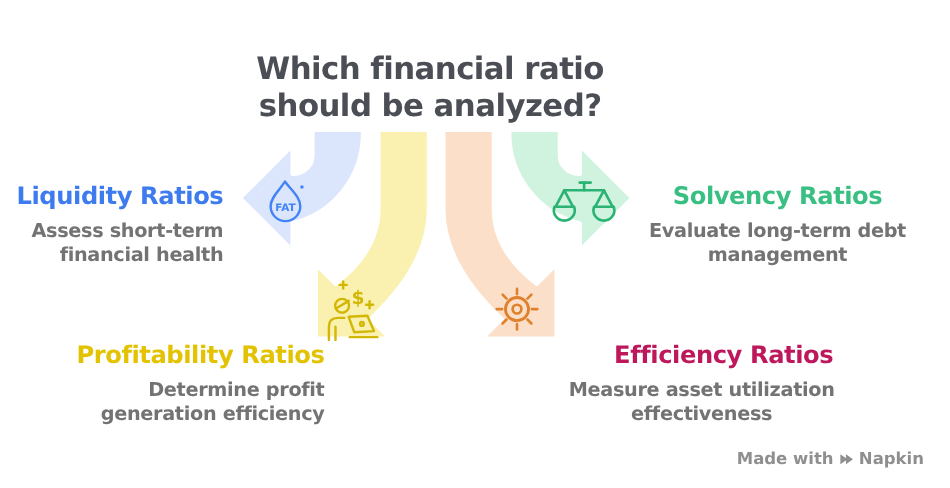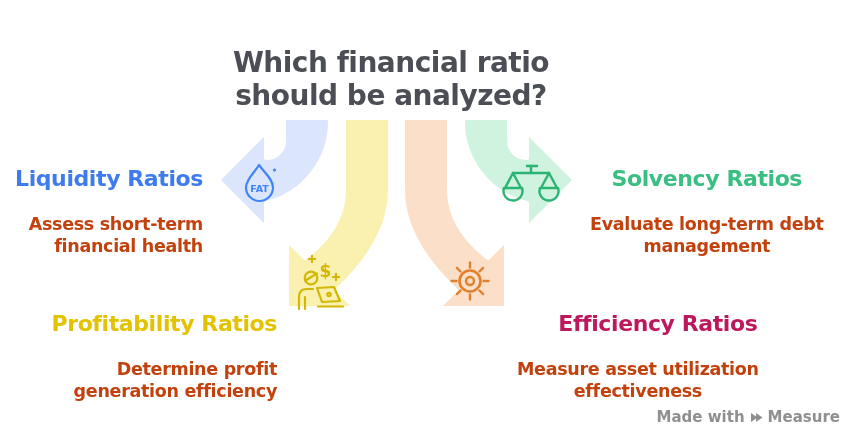--- a/index.html
+++ b/index.html
@@ -7,31 +7,31 @@
     position:relative;width:864px;height:444px;background:#ffffff;overflow:hidden;
     font-family:"DejaVu Sans",sans-serif;
   }
   .art{position:absolute;left:0;top:0;}
   .title{
     position:absolute;top:46px;left:0;width:782px;text-align:center;
     font-size:28px;line-height:33px;font-weight:bold;letter-spacing:-0.5px;color:#4b4e54;
   }
   .node{position:absolute;}
   .node-title{font-size:22px;font-weight:bold;letter-spacing:-0.4px;line-height:24px;}
-  .node-desc{margin-top:22px;font-size:17.5px;font-weight:bold;letter-spacing:-0.3px;line-height:22px;color:#c2410c;}
+  .node-desc{margin-top:8px;font-size:17.5px;font-weight:bold;letter-spacing:-0.3px;line-height:22px;color:#737373;}
   .node-desc div{white-space:nowrap;}
   .align-r{text-align:right;}
   .align-l{text-align:center;}
   .c-liq{color:#3d7bee;}
   .c-sol{color:#38bf81;}
   .c-pro{color:#e3c301;}
   .c-eff{color:#be185d;margin-left:40px;}
   .node-liquidity{top:167px;right:661px;}
   .node-solvency{top:167px;left:590px;}
-  .node-profitability{top:312px;right:587px;}
+  .node-profitability{top:312px;right:569px;}
   .node-efficiency{top:312px;left:517px;}
   .watermark{
     position:absolute;top:408px;right:24px;display:flex;align-items:center;gap:5px;
     font-size:15px;font-weight:bold;color:#8f8f8f;cursor:pointer;
   }
   svg text{font-family:"DejaVu Sans",sans-serif;font-weight:bold;}
 </style>
 </head>
 <body>
 
@@ -136,16 +136,16 @@
       <div>effectiveness</div>
     </div>
   </div>
 
   <div class="watermark">
     <span>Made with</span>
     <svg width="13" height="11" viewBox="0 0 14 12">
       <path d="M1,1 L1,11 L8,6 Z" fill="#8f8f8f"></path>
       <path d="M6.5,1 L6.5,11 L13.5,6 Z" fill="#8f8f8f"></path>
     </svg>
-    <span>Measure</span>
+    <span>Napkin</span>
   </div>
 
 </div>
 
 </body></html>

